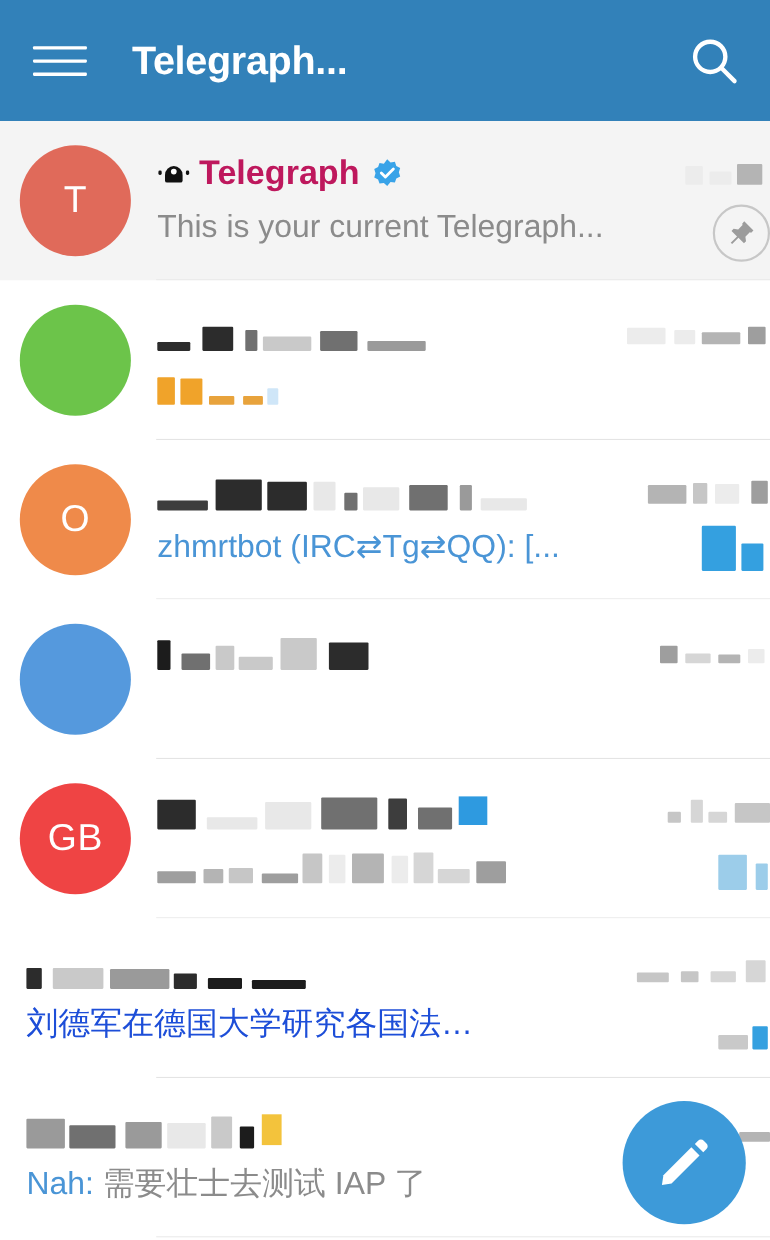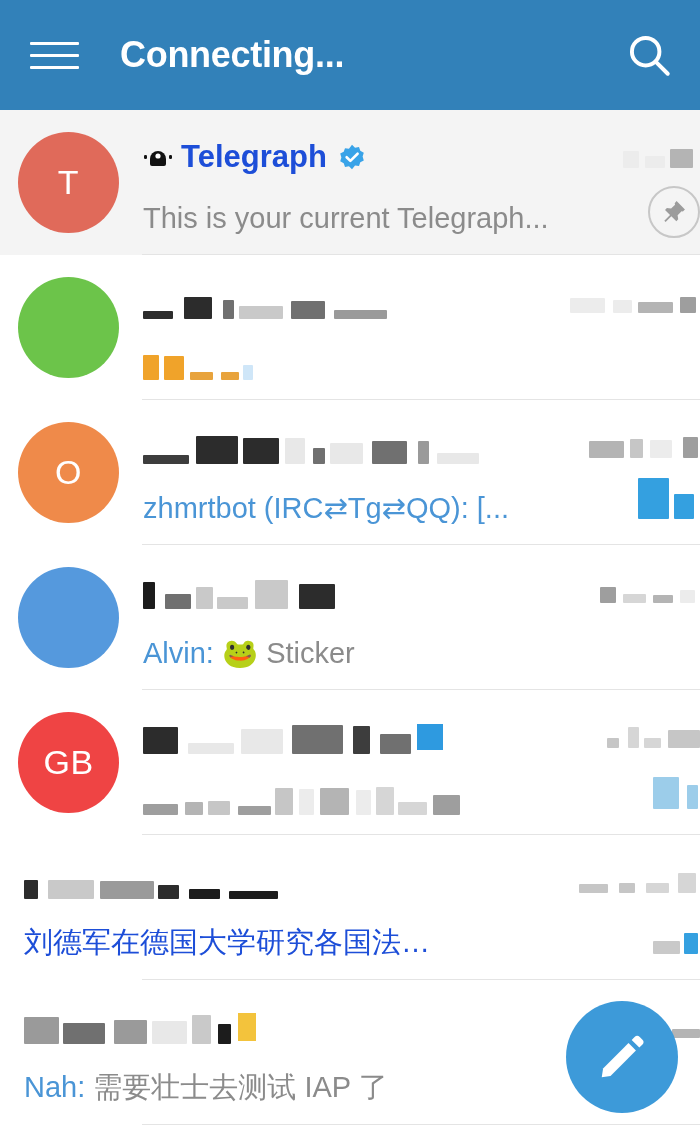--- a/index.html
+++ b/index.html
@@ -109,41 +109,41 @@
     position: relative;
   }
   .row-top {
     display: flex;
     align-items: center;
     height: 46px;
   }
   .title-text {
     font-size: 31px;
     font-weight: bold;
-    color: #1d4ed8;
+    color: #be185d;
     white-space: nowrap;
     overflow: hidden;
   }
   .bot-icon {
     flex: none;
     margin-right: 8px;
     display: flex;
     align-items: center;
   }
   .verified {
     flex: none;
     margin-left: 11px;
     display: flex;
     align-items: center;
   }
   .row-bottom {
     height: 48px;
     display: flex;
     align-items: center;
-    margin-top: 14px;
+    margin-top: 2px;
   }
   .preview {
     font-size: 29px;
     color: #8b8b8b;
     white-space: nowrap;
     overflow: hidden;
     text-overflow: ellipsis;
     max-width: 420px;
   }
   .preview .sender {
@@ -210,21 +210,21 @@
 </style>
 </head>
 <body>
 
 <div class="appbar">
   <div class="menu-btn">
     <i></i>
     <i></i>
     <i></i>
   </div>
-  <div class="appbar-title">Connecting...</div>
+  <div class="appbar-title">Telegraph...</div>
   <div class="search-btn">
     <svg width="50" height="50" viewBox="0 0 24 24" fill="none" stroke="#ffffff" stroke-width="1.9" stroke-linecap="round">
       <circle cx="10.4" cy="10.4" r="6.6"></circle>
       <line x1="15.3" y1="15.3" x2="21" y2="21"></line>
     </svg>
   </div>
 </div>
 
 <div class="chat-list">
     <div class="chat-row pinned">
@@ -349,23 +349,20 @@
             <span style="width: 36px; height: 25px; background: rgb(44, 44, 44); margin-right: 3px;"></span>
           </span>
         </div>
         <div class="meta">
           <span class="redact">
             <span style="width: 16px; height: 16px; background: rgb(158, 158, 158); margin-right: 3px;"></span>
             <span style="width: 23px; height: 9px; background: rgb(214, 214, 214); margin-right: 3px;"></span>
             <span style="width: 20px; height: 8px; background: rgb(180, 180, 180); margin-right: 3px;"></span>
             <span style="width: 15px; height: 13px; background: rgb(236, 236, 236); margin-right: 5px;"></span>
           </span>
-        </div>
-        <div class="row-bottom">
-          <div class="preview"><span class="sender">Alvin: </span><span>🐸 Sticker</span></div>
         </div>
       </div>
       <div class="divider"></div>
     </div>
     <div class="chat-row">
       <div class="avatar" style="background: #ef4444;">GB</div>
       <div class="row-body">
         <div class="row-top">
           <span class="redact">
             <span style="width: 35px; height: 27px; background: rgb(44, 44, 44); margin-right: 6px;"></span>

